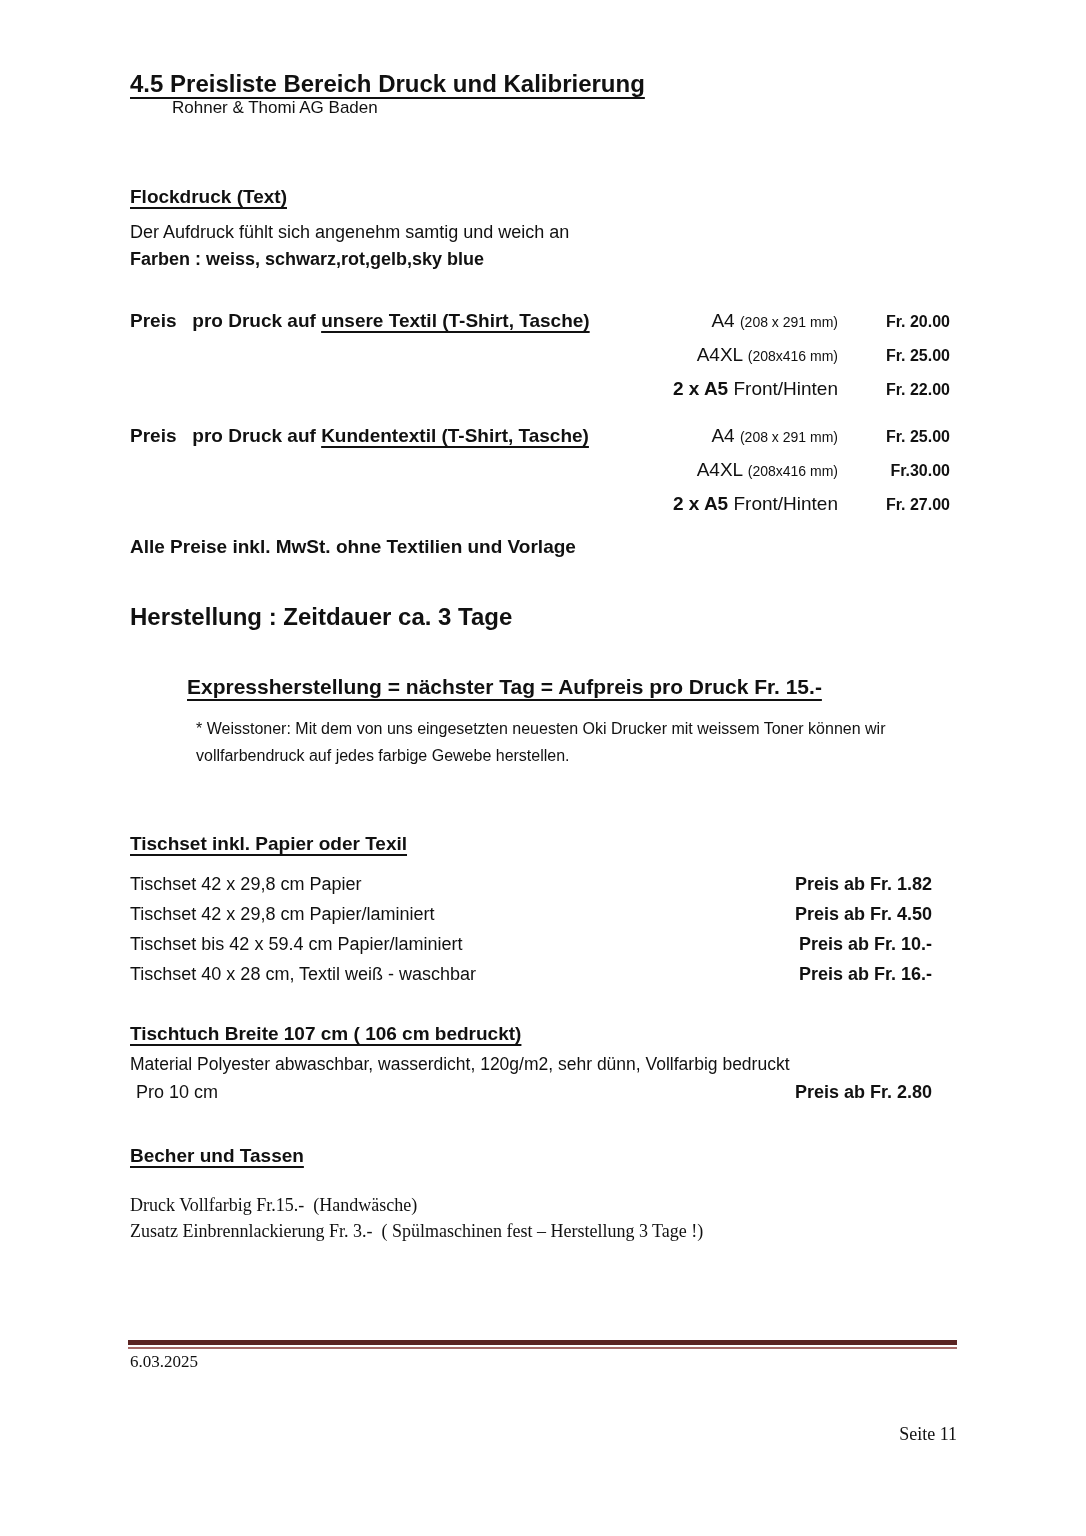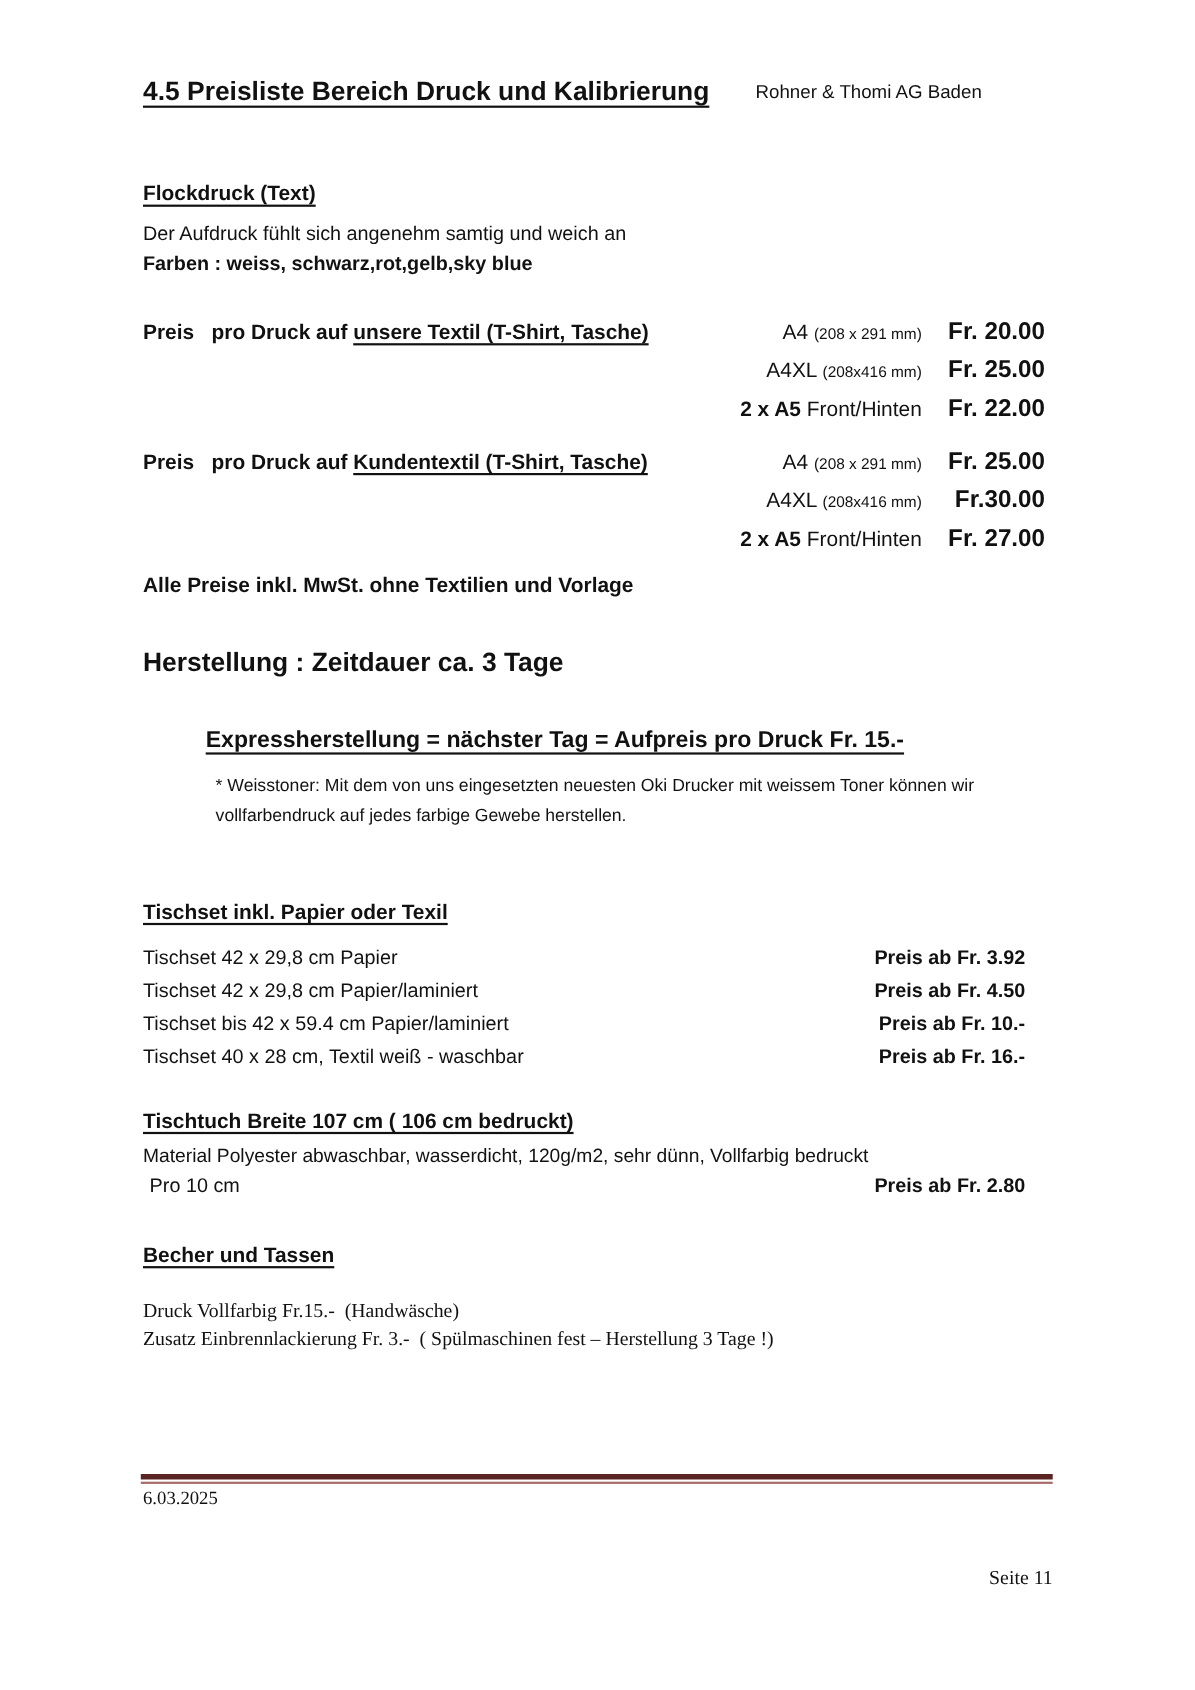--- a/index.html
+++ b/index.html
@@ -13,21 +13,21 @@
     color: #111;
     font-family: "Liberation Sans", sans-serif;
     font-size: 18px;
     padding: 70px 136px 0 130px;
     overflow: hidden;
   }
   .pre { white-space: pre-wrap; }
   .u { text-decoration: underline; text-decoration-thickness: 2px; text-underline-offset: 4px; }
 
   
-  .doc-header { display: flex; align-items: center; }
+  .doc-header { display: flex; align-items: flex-start; flex-direction: column; }
   .doc-title {
     font-size: 24px; font-weight: bold;
     text-decoration: underline; text-decoration-thickness: 2px; text-underline-offset: 5px;
     line-height: 28px;
   }
   .doc-company { font-size: 17px; margin-left: 42px; }
 
   
   .sec-heading {
     font-size: 19px; font-weight: bold;
@@ -41,21 +41,21 @@
 
   
   .price-block { margin-top: 36px; }
   .price-block + .price-block { margin-top: 22px; }
   .price-row { display: flex; align-items: baseline; line-height: 24px; margin-bottom: 9px; }
   .pr-label { flex: 1; font-weight: bold; font-size: 19px; }
   .pr-spacer { flex: 1; }
   .pr-size { margin-left: 12px; white-space: nowrap; font-size: 19px; }
   .pr-size b { font-weight: bold; }
   .small { font-size: 14px; }
-  .pr-price { width: 112px; text-align: right; font-weight: bold; font-size: 22px; white-space: nowrap; }
+  .pr-price { width: 112px; text-align: right; font-weight: bold; font-size: 16px; white-space: nowrap; }
 
   .vat-note { margin-top: 17px; font-weight: bold; font-size: 19px; line-height: 25px; }
   .production { margin-top: 45px; font-weight: bold; font-size: 24px; line-height: 25px; }
 
   .express {
     margin-top: 44px; margin-left: 57px;
     font-size: 21px; font-weight: bold;
     text-decoration: underline; text-decoration-thickness: 2px; text-underline-offset: 5px;
     line-height: 28px;
   }
@@ -151,21 +151,21 @@
   <div class="footnote">
     <div>* Weisstoner: Mit dem von uns eingesetzten neuesten Oki Drucker mit weissem Toner können wir</div>
     <div>vollfarbendruck auf jedes farbige Gewebe herstellen.</div>
   </div>
 
   <div class="tischset">
     <div class="sec-heading">Tischset inkl. Papier oder Texil</div>
     <div class="ts-rows">
       <div class="ts-row">
         <span class="ts-label">Tischset 42 x 29,8 cm Papier</span>
-        <span class="ts-price">Preis ab Fr. 3.92</span>
+        <span class="ts-price">Preis ab Fr. 1.82</span>
       </div>
       <div class="ts-row">
         <span class="ts-label">Tischset 42 x 29,8 cm Papier/laminiert</span>
         <span class="ts-price">Preis ab Fr. 4.50</span>
       </div>
       <div class="ts-row">
         <span class="ts-label">Tischset bis 42 x 59.4 cm Papier/laminiert</span>
         <span class="ts-price">Preis ab Fr. 10.-</span>
       </div>
       <div class="ts-row">

